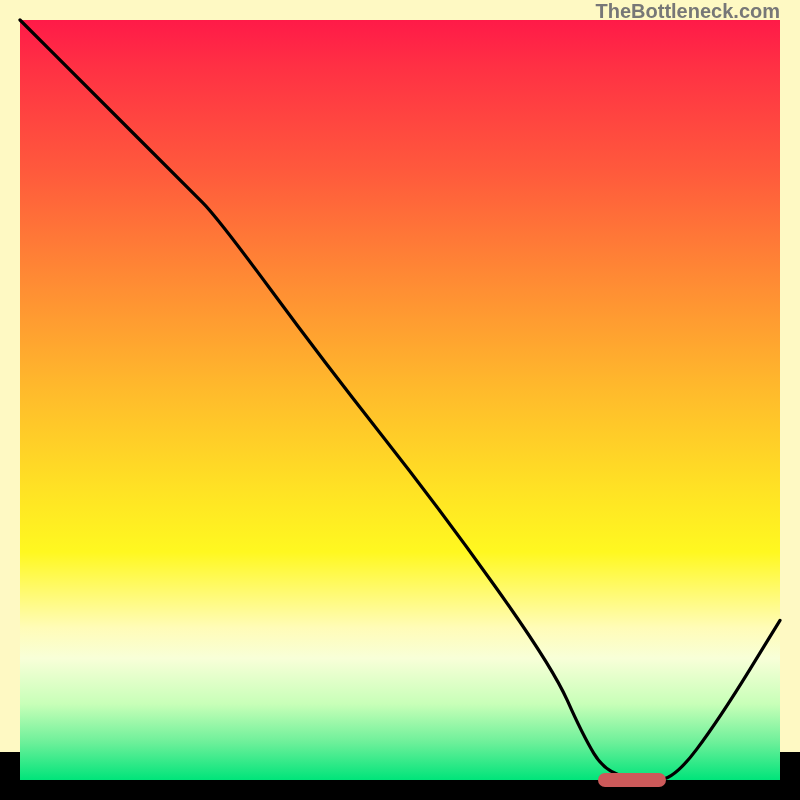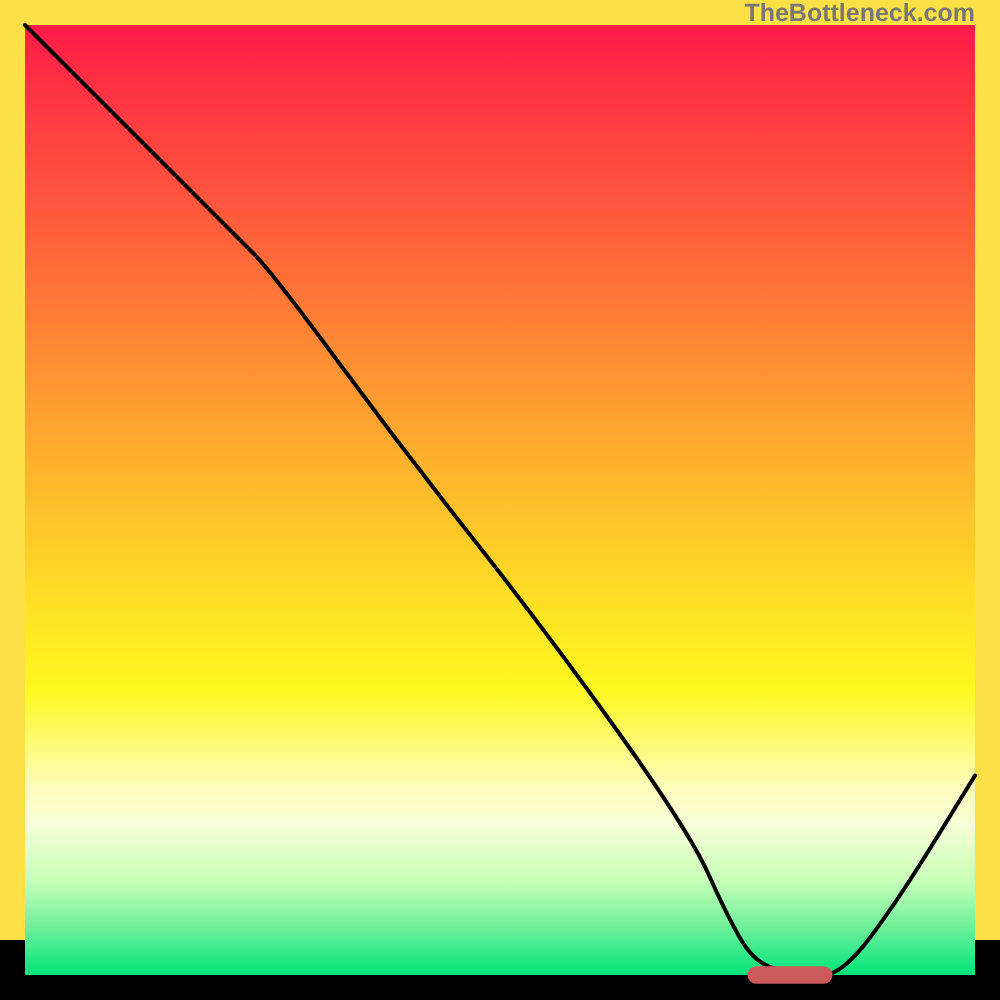--- a/index.html
+++ b/index.html
@@ -1,21 +1,21 @@
 <!DOCTYPE html>
 <html><head>
 <meta charset="utf-8">
 <style>
   * { margin: 0; padding: 0; box-sizing: border-box; }
   html, body { width: 800px; height: 800px; background: #000; overflow: hidden; }
   .canvas {
     position: relative;
     width: 800px;
     height: 752px;
-    background: #fde047;
+    background: #fef9c3;
   }
   .plot-area {
     position: absolute;
     left: 20px;
     top: 20px;
     width: 760px;
     height: 760px;
     background: linear-gradient(
       to bottom,
       #ff1a48 0%,

